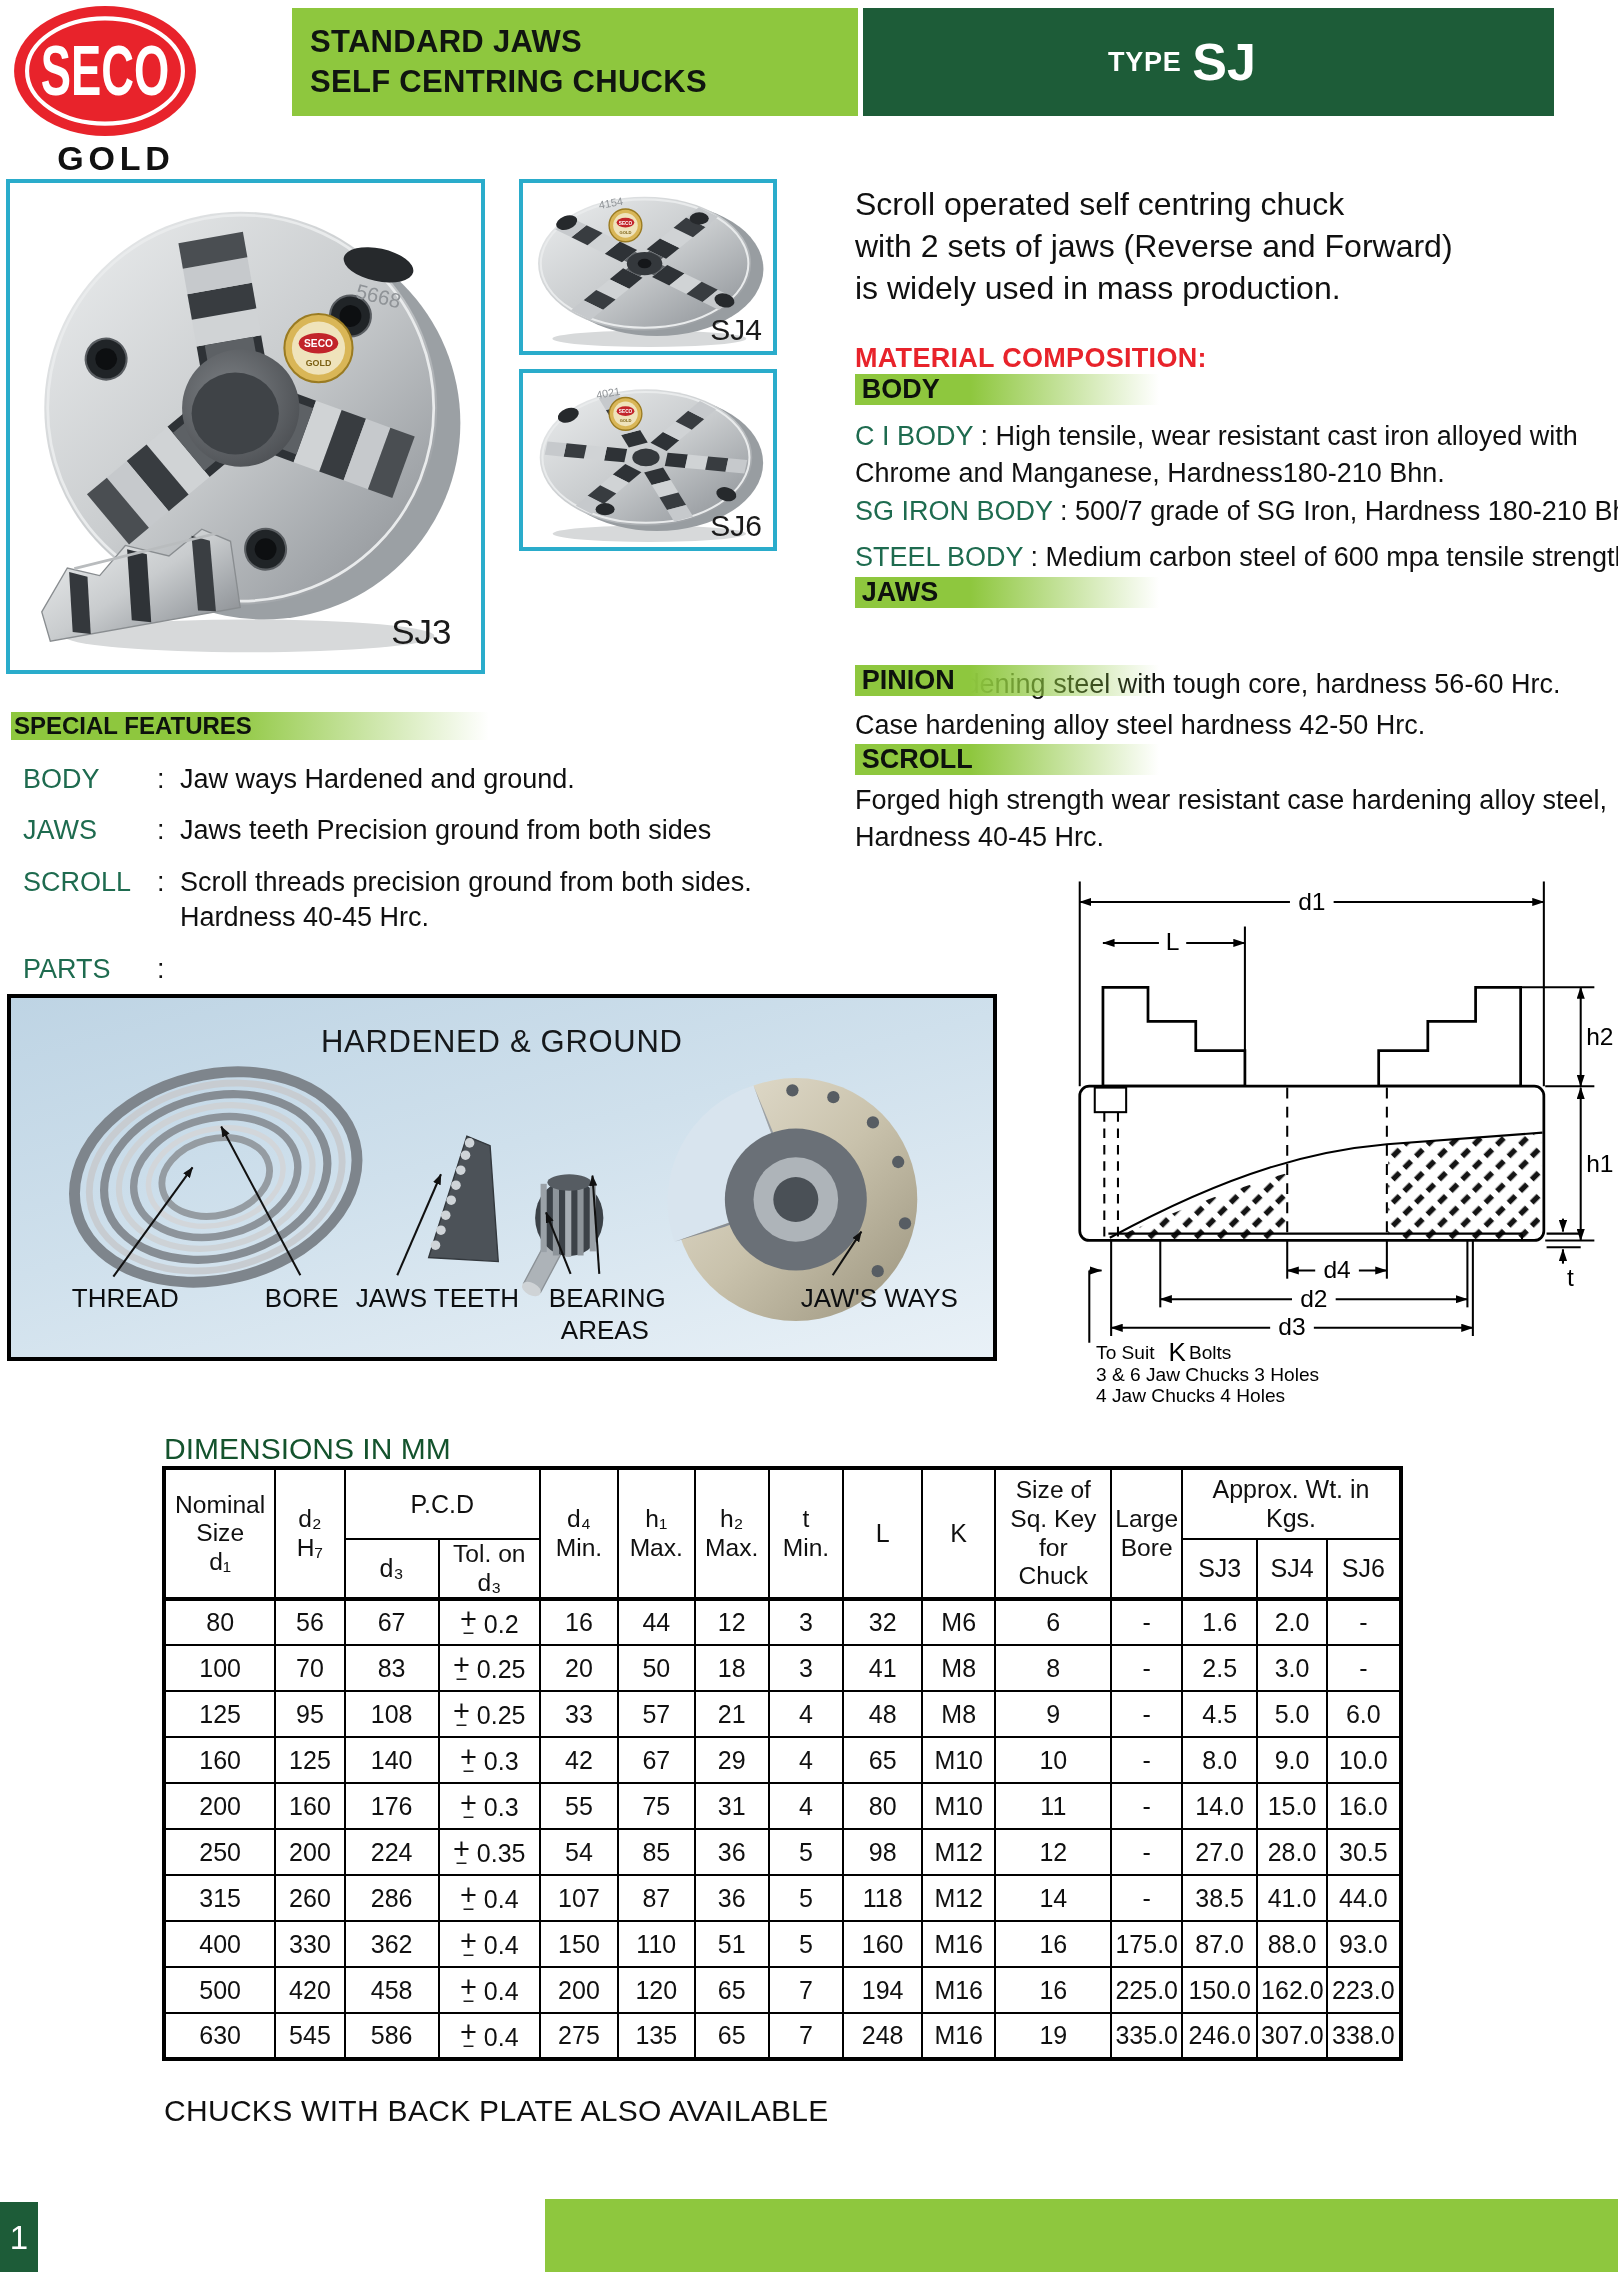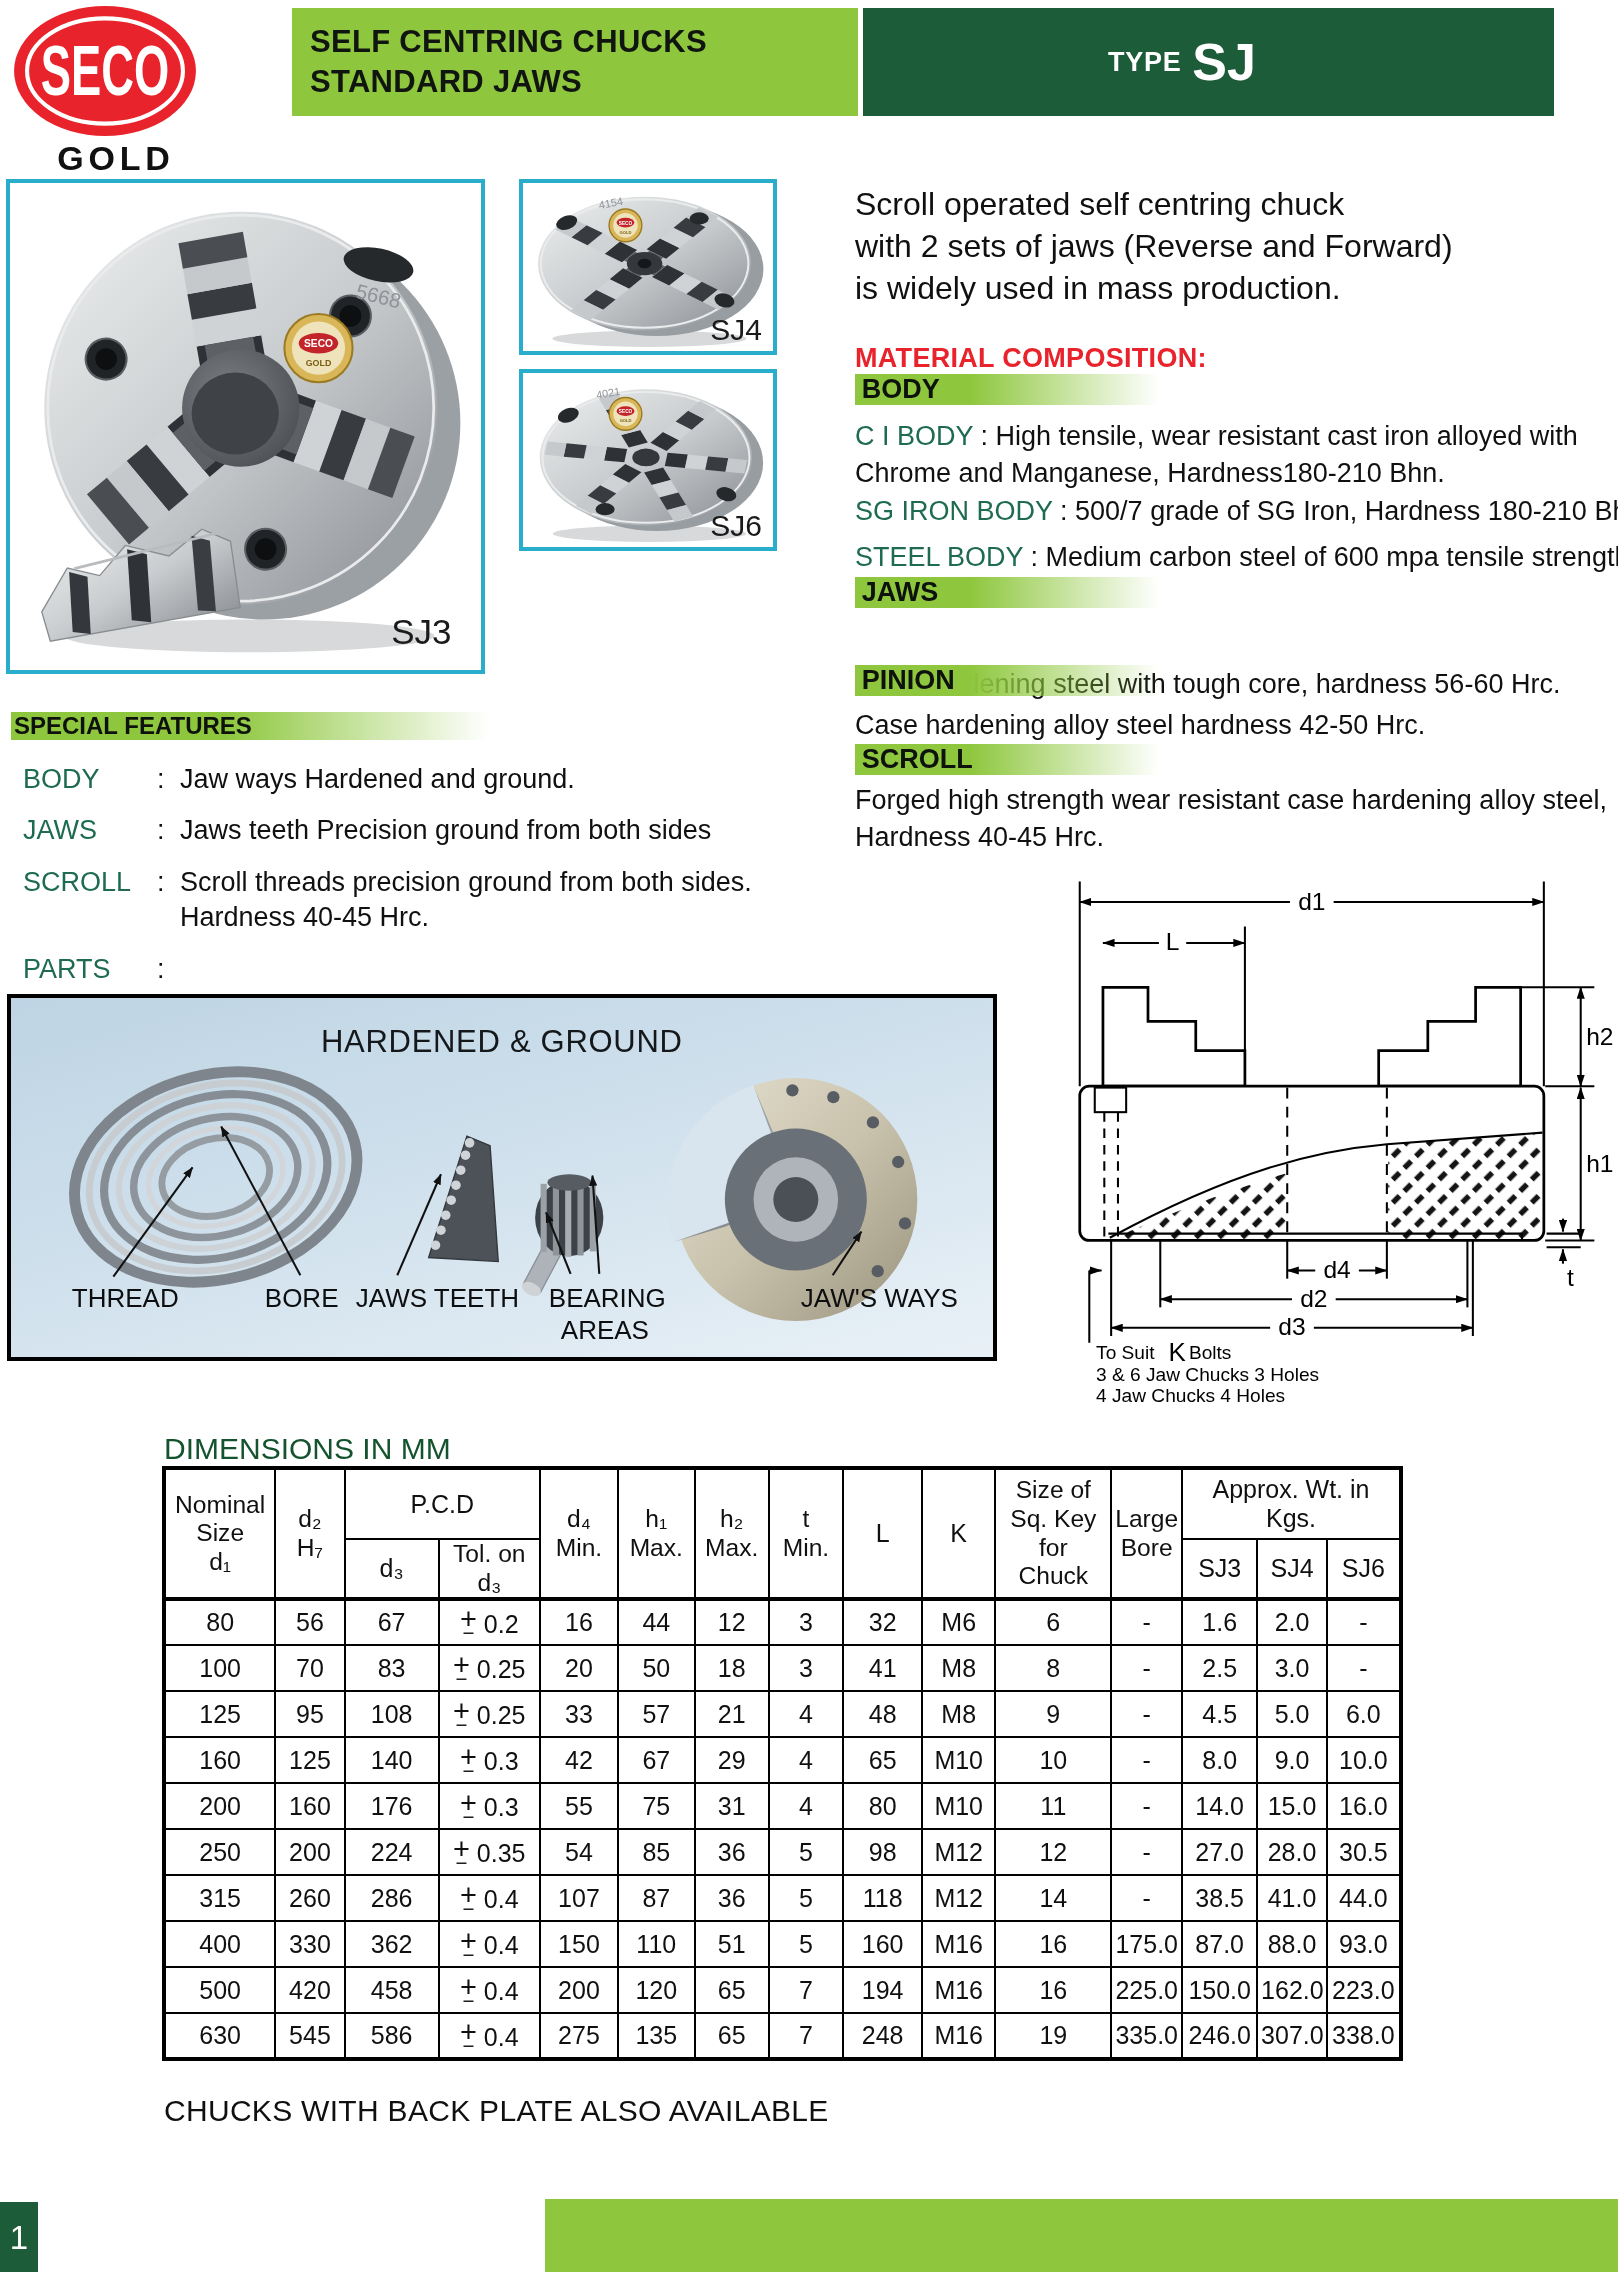--- a/index.html
+++ b/index.html
@@ -84,22 +84,22 @@
   <div class="logo-wrap">
     <svg width="186" height="134" viewBox="0 0 272 196">
       <ellipse cx="136" cy="98" rx="133" ry="95" fill="#e8232b"></ellipse>
       <ellipse cx="136" cy="98" rx="114" ry="77" fill="none" stroke="#ffffff" stroke-width="6"></ellipse>
       <text x="136" y="133" text-anchor="middle" font-size="102" font-weight="bold" fill="#ffffff" textLength="188" lengthAdjust="spacingAndGlyphs">SECO</text>
     </svg>
     <div class="gold-label">GOLD</div>
   </div>
 
   <div class="title-bar">
+    <div class="title-line">STANDARD JAWS</div>
     <div class="title-line">SELF CENTRING CHUCKS</div>
-    <div class="title-line">STANDARD JAWS</div>
   </div>
 
   <div class="type-box">
     <span class="type-label">TYPE</span>
     <span class="type-value">SJ</span>
   </div>
 
   <div class="img-box" id="box-sj3">
     <svg width="471" height="487" viewBox="0 0 690 714">
       <defs>

